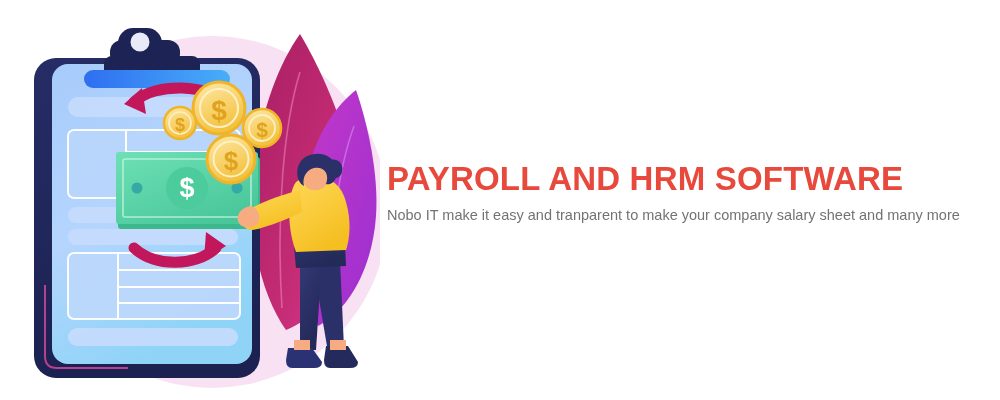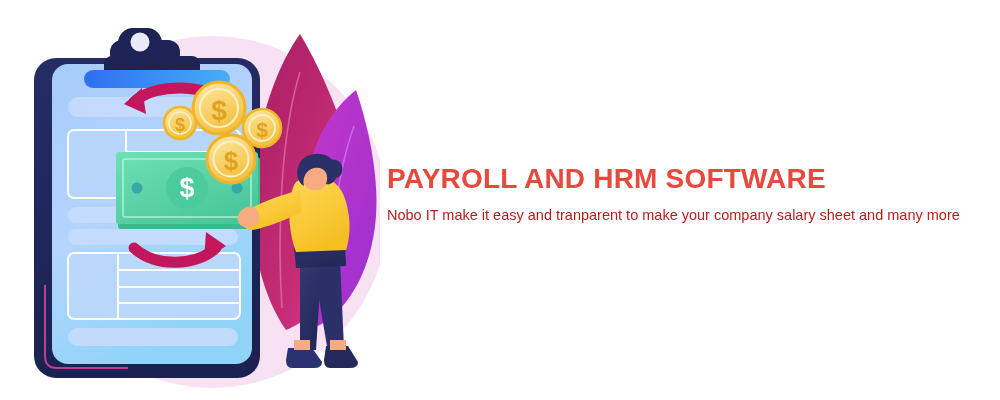--- a/index.html
+++ b/index.html
@@ -35,34 +35,34 @@
   }
   .copy {
     position: absolute;
     left: 387px;
     top: 160px;
     width: 600px;
   }
   .headline {
     margin: 0;
     font-family: "Liberation Sans", sans-serif;
-    font-size: 28px;
+    font-size: 33px;
     line-height: 38px;
     font-weight: bold;
     letter-spacing: 0.2px;
     color: #e8493d;
     white-space: nowrap;
   }
   .subhead {
     margin: 8px 0 0 0;
     font-family: "Liberation Sans", sans-serif;
     font-size: 14.5px;
     line-height: 19px;
     font-weight: normal;
-    color: #b91c1c;
+    color: #737373;
     white-space: nowrap;
   }
 </style>
 </head>
 <body>
 
 <div class="banner">
 
   <div class="illustration">
     <svg viewBox="0 0 380 400" xmlns="http://www.w3.org/2000/svg" role="img">

